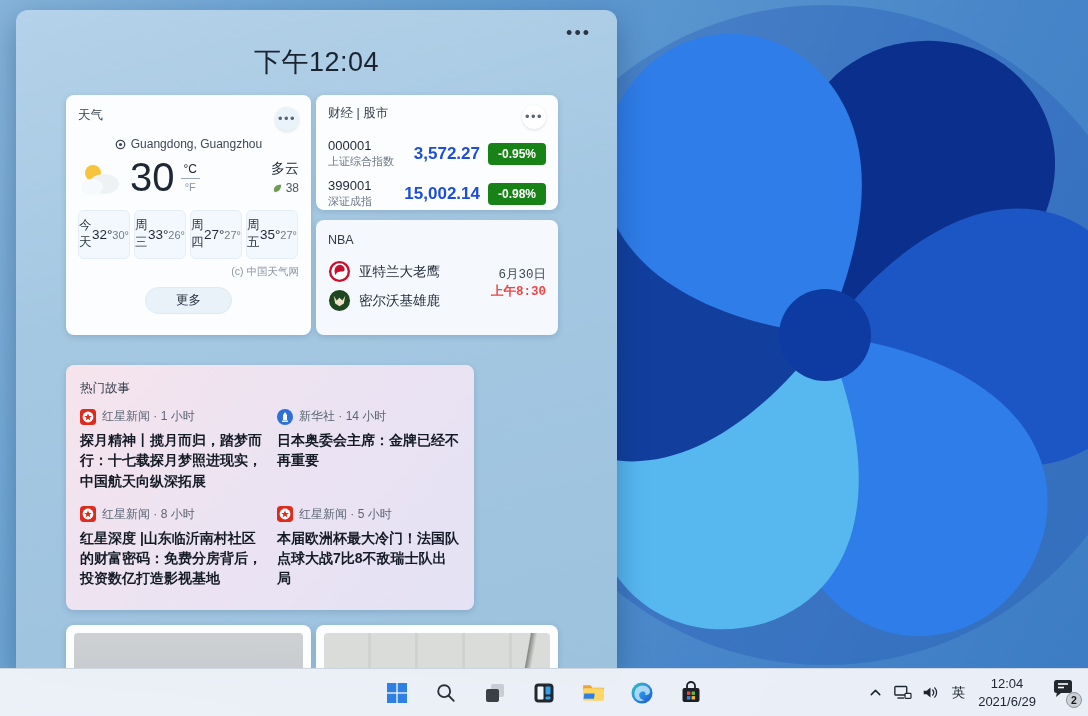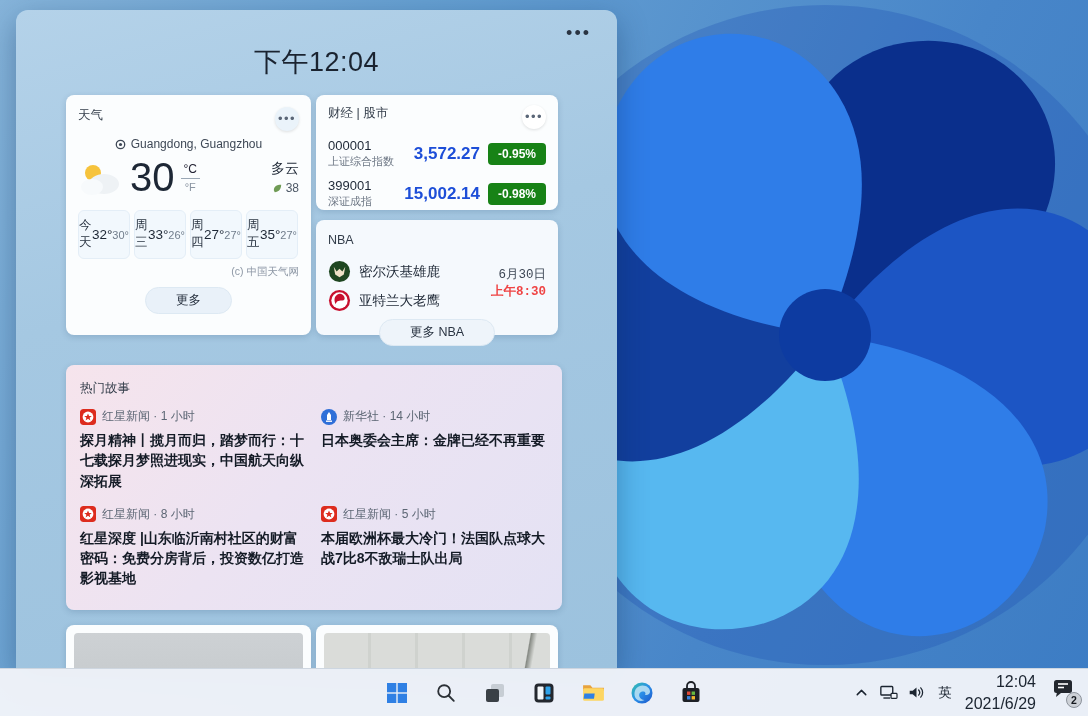--- a/index.html
+++ b/index.html
@@ -67,21 +67,21 @@
   .nba-body { display:flex; margin-top:6px; }
   .teams { flex:1; }
   .team { display:flex; align-items:center; gap:8px; margin-top:6px; cursor:pointer; }
   .team-name { font-size:13.5px; color:#1d2735; }
   .game-when { width:74px; text-align:right; padding-top:12px;font-family:Liberation Mono, monospace; }
   .game-date { font-size:12.5px; color:#3c4654; }
   .game-time { font-size:12.5px; font-weight:700; color:#ef4444; }
   .nba .pill { margin-top:7px; background:#eef4fa; }
 
   
-  .news { left:50px; top:355px; width:496px; height:245px; padding:13px 14px;
+  .news { left:50px; top:355px; width:408px; height:245px; padding:13px 14px;
     background:linear-gradient(130deg,#f6e4ec 0%,#ece3f2 45%,#e4e2f4 100%); }
   .news-grid { display:grid; grid-template-columns:1fr 1fr; column-gap:14px; row-gap:15px; margin-top:11px; }
   .news-item { cursor:pointer; }
   .src-row { display:flex; align-items:center; gap:6px; font-size:12px; color:#5c6674; }
   .headline { font-size:14px; font-weight:700; color:#141b26; line-height:1.45; margin-top:5px; }
   .src-icon { width:16px; height:16px; border-radius:3px; display:inline-flex; align-items:center; justify-content:center; }
 
   
   .photo-card { top:615px; height:95px; padding:8px; }
   .photo-card.left { left:50px; width:245px; }
@@ -98,21 +98,21 @@
 
   
   .taskbar { position:absolute; left:0; bottom:0; width:1088px; height:48px;
     background:rgba(241,244,249,.96); border-top:1px solid rgba(120,140,160,.25);
     display:flex; align-items:center; }
   .tb-center { position:absolute; left:50%; transform:translateX(-50%); display:flex; gap:15px; align-items:center; }
   .tb-btn { width:34px; height:34px; border-radius:5px; display:flex; align-items:center; justify-content:center; cursor:pointer; }
   .tray { position:absolute; right:8px; display:flex; align-items:center; gap:10px; }
   .tray-icons { display:flex; align-items:center; gap:9px; }
   .tray-lang { font-size:13.5px; color:#1b2430; cursor:pointer; padding:2px 3px; }
-  .tray-clock { text-align:right; font-size:16px; color:#1b2430; line-height:1.35; cursor:pointer; padding-right:4px; }
+  .tray-clock { text-align:center; font-size:13px; color:#1b2430; line-height:1.35; cursor:pointer; padding-right:4px; }
   .notif { position:relative; width:30px; height:30px; cursor:pointer; }
   .notif-badge { position:absolute; right:-2px; bottom:0px; width:16px; height:16px; border-radius:50%;
     background:#cdd1d7; border:1px solid #8d939c; font-size:10.5px; font-weight:700; color:#14181e;
     display:flex; align-items:center; justify-content:center; }
 </style>
 </head>
 <body>
 
 <div class="wallpaper">
   <svg class="bloom" width="740" height="740" viewBox="-370 -370 740 740">
@@ -233,40 +233,39 @@
       <span class="stock-badge">-0.98%</span>
     </div>
   </div>
 
   <div class="card nba">
     <span class="card-title">NBA</span>
     <div class="nba-body">
       <div class="teams">
         <div class="team">
           <svg width="23" height="23" viewBox="0 0 24 24">
-            <circle cx="12" cy="12" r="11" fill="#1e4620"></circle>
-            <path d="M6,7 L9,12 L12,9 L15,12 L18,7 L16.5,15 L12,18 L7.5,15 Z" fill="#eee1c6"></path>
-          </svg>
-          <span class="team-name">密尔沃基雄鹿</span>
-        </div>
-        <div class="team">
-          <svg width="23" height="23" viewBox="0 0 24 24">
             <circle cx="12" cy="12" r="11" fill="#c8102e"></circle>
             <circle cx="12" cy="12" r="8.5" fill="#fff"></circle>
             <path d="M12,5 C7,6 5.5,11 8,16 C9,13 10,12 15,12 C17,12 18,10 17,8 C15.5,5.5 13.8,4.7 12,5 Z" fill="#c8102e"></path>
           </svg>
           <span class="team-name">亚特兰大老鹰</span>
         </div>
+        <div class="team">
+          <svg width="23" height="23" viewBox="0 0 24 24">
+            <circle cx="12" cy="12" r="11" fill="#1e4620"></circle>
+            <path d="M6,7 L9,12 L12,9 L15,12 L18,7 L16.5,15 L12,18 L7.5,15 Z" fill="#eee1c6"></path>
+          </svg>
+          <span class="team-name">密尔沃基雄鹿</span>
+        </div>
       </div>
       <div class="game-when">
         <div class="game-date">6月30日</div>
         <div class="game-time">上午8:30</div>
       </div>
     </div>
-    <button class="pill">更多 NBA</button>
   </div>
 
   <div class="card news">
     <span class="card-title">热门故事</span>
     <div class="news-grid">
       <div class="news-item">
         <div class="src-row">
           <svg class="src-icon" width="16" height="16" viewBox="0 0 16 16">
             <rect width="16" height="16" rx="3" fill="#dd2c1e"></rect>
               <circle cx="8" cy="8" r="5.4" fill="#fff"></circle>

